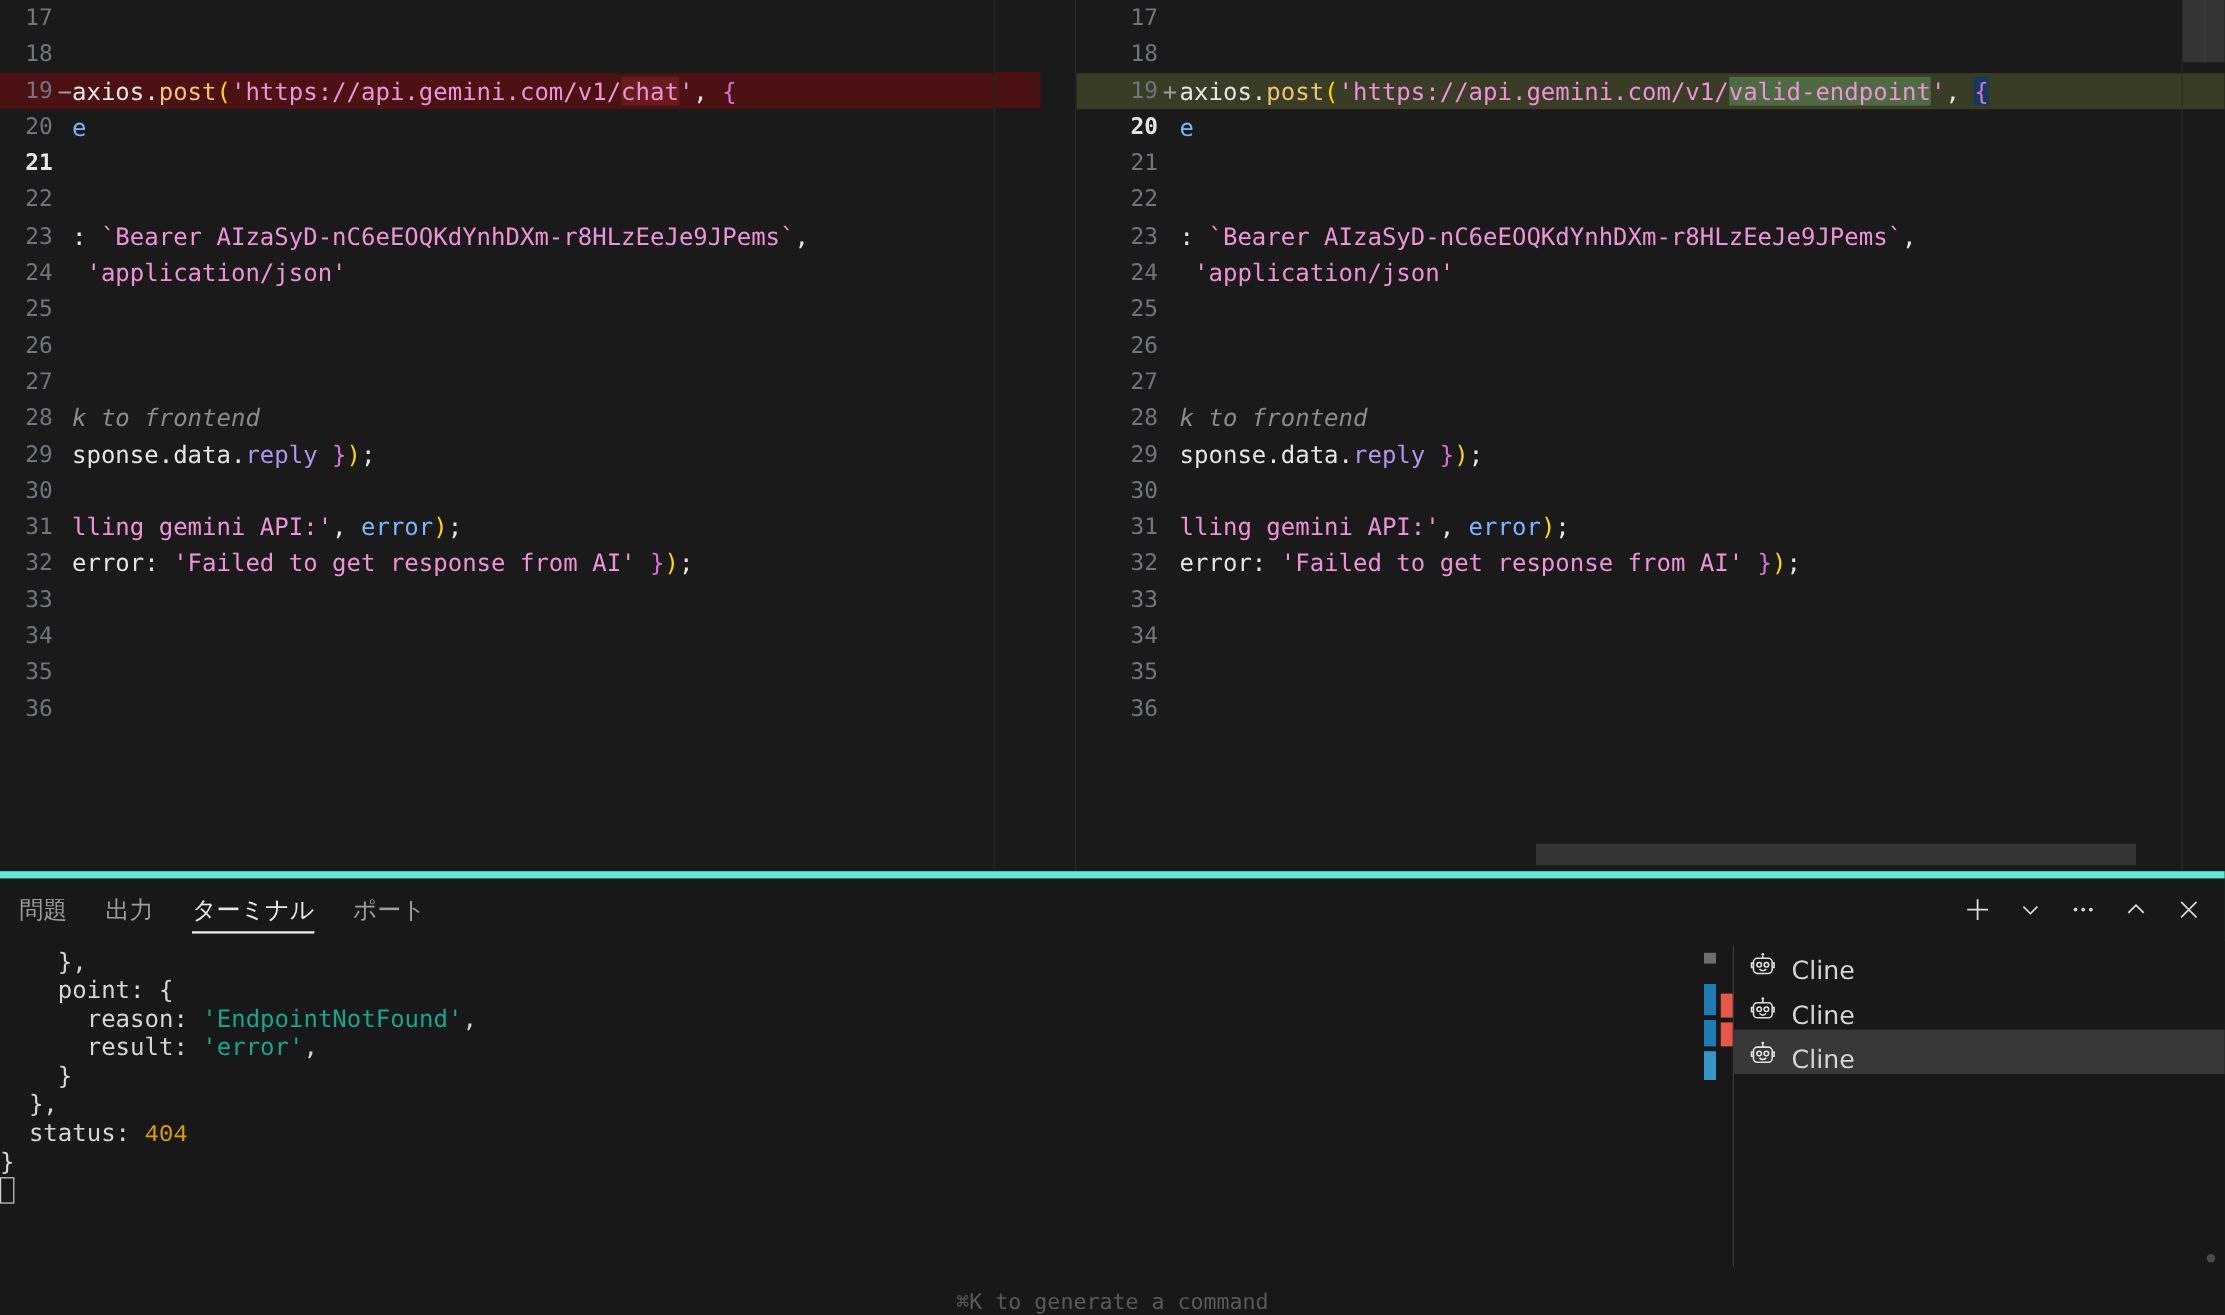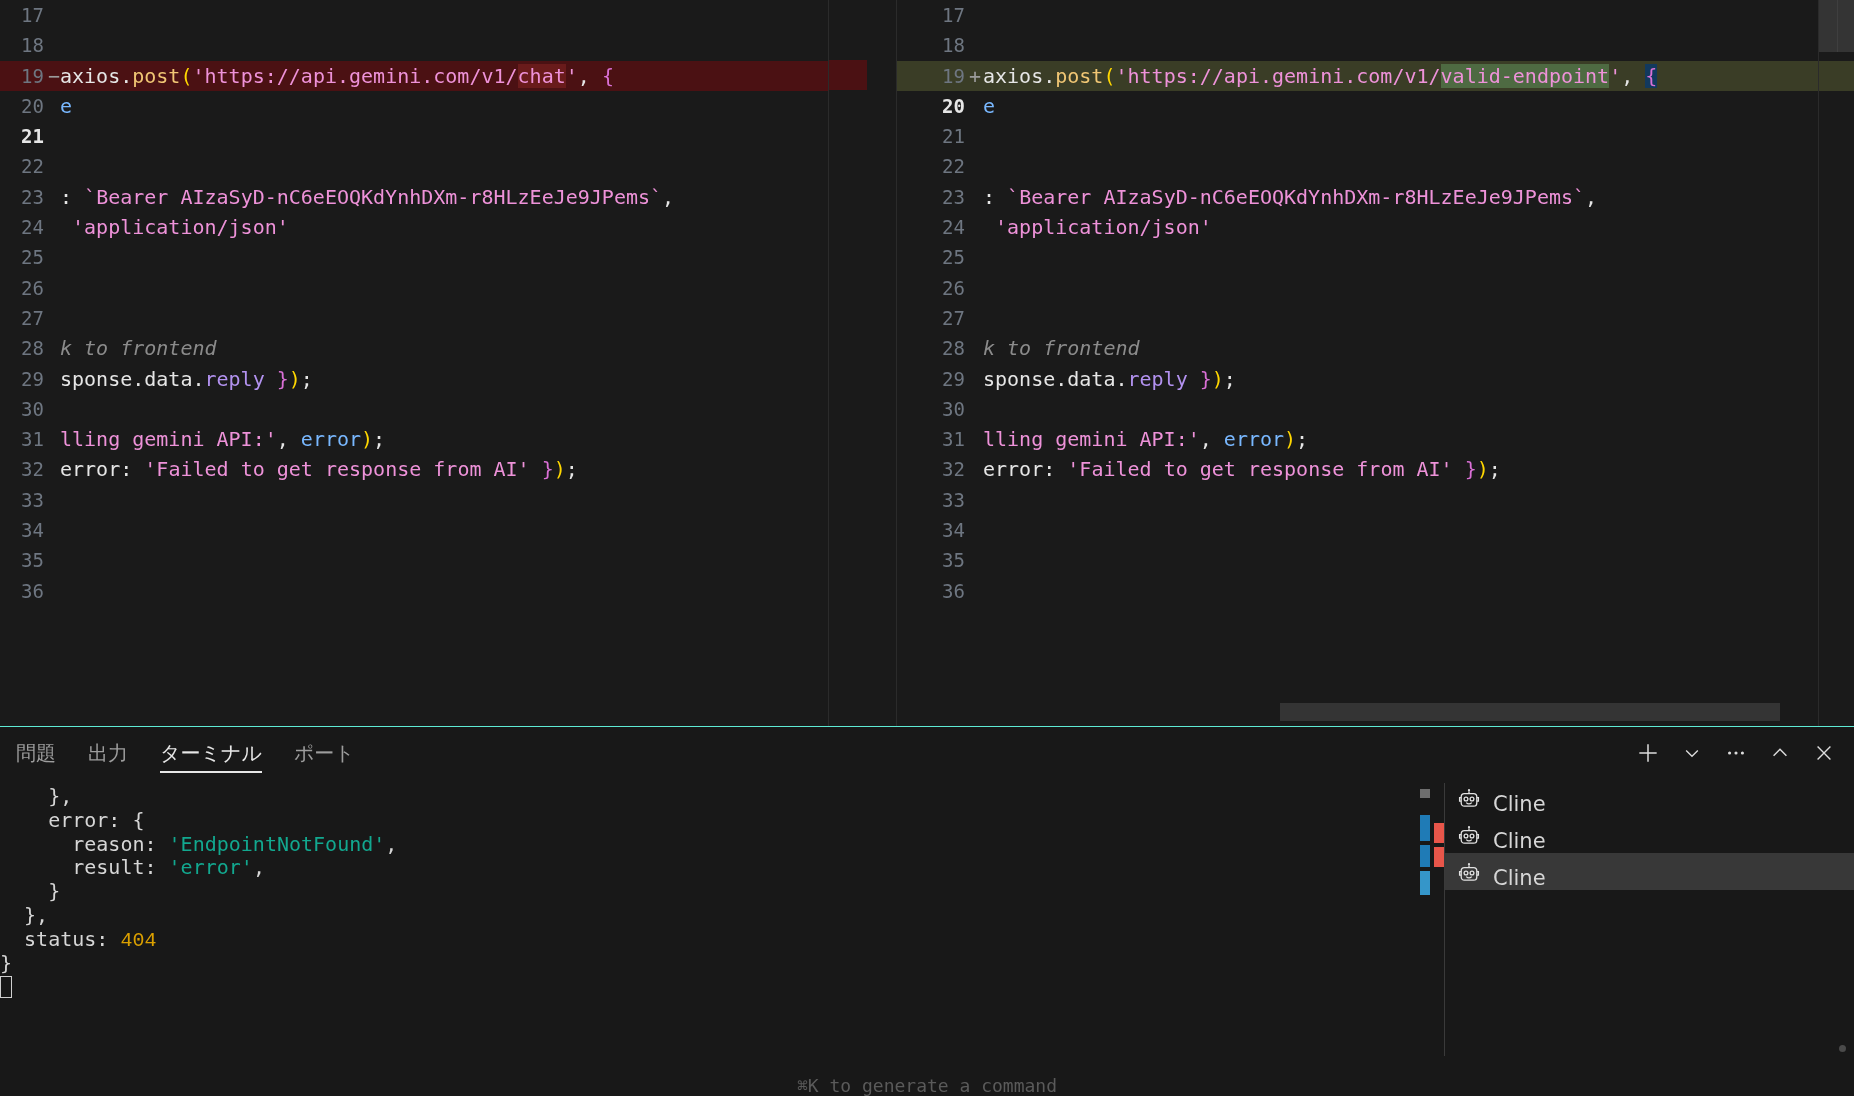--- a/index.html
+++ b/index.html
@@ -105,21 +105,21 @@
   }
   .vscroll-sep {
     position:absolute; left:1837px; top:0; width:1px; height:52px;
     background:#3f3f3f;
   }
 
   
   .panel {
     position: absolute; left: 0; top: 726px; width: 1854px; height: 370px;
     background: #181818;
-    border-top: 1px solid #5eead4;
+    border-top: 6px solid #5eead4;
   }
   .panel-tabs {
     position: absolute; left: 0; top: 0; height: 52px; width: 1400px;
     display: flex; align-items: center;
     font-family: "DejaVu Sans", "Liberation Sans", sans-serif;
   }
   .ptab {
     position: relative;
     font-size: 20px;
     color: #9d9d9d;
@@ -302,21 +302,21 @@
       </div>
       <div class="pact">
         <svg width="22" height="22" viewBox="0 0 24 24" fill="none" stroke="#dcdcdc" stroke-width="1.5">
           <path d="M5 5l14 14M19 5L5 19"></path>
         </svg>
       </div>
     </div>
 
     <div class="term-body" id="term-body">
         <div class="tline"><span>    },</span></div>
-        <div class="tline"><span>    error: {</span></div>
+        <div class="tline"><span>    point: {</span></div>
         <div class="tline"><span>      reason: </span><span class="tstr">'EndpointNotFound'</span><span>,</span></div>
         <div class="tline"><span>      result: </span><span class="tstr">'error'</span><span>,</span></div>
         <div class="tline"><span>    }</span></div>
         <div class="tline"><span>  },</span></div>
         <div class="tline"><span>  status: </span><span class="tnum">404</span></div>
         <div class="tline"><span>}</span></div>
         <div class="tline"><span class="tcursor"></span></div>
       </div>
     <div class="term-hint">⌘K to generate a command</div>
 

